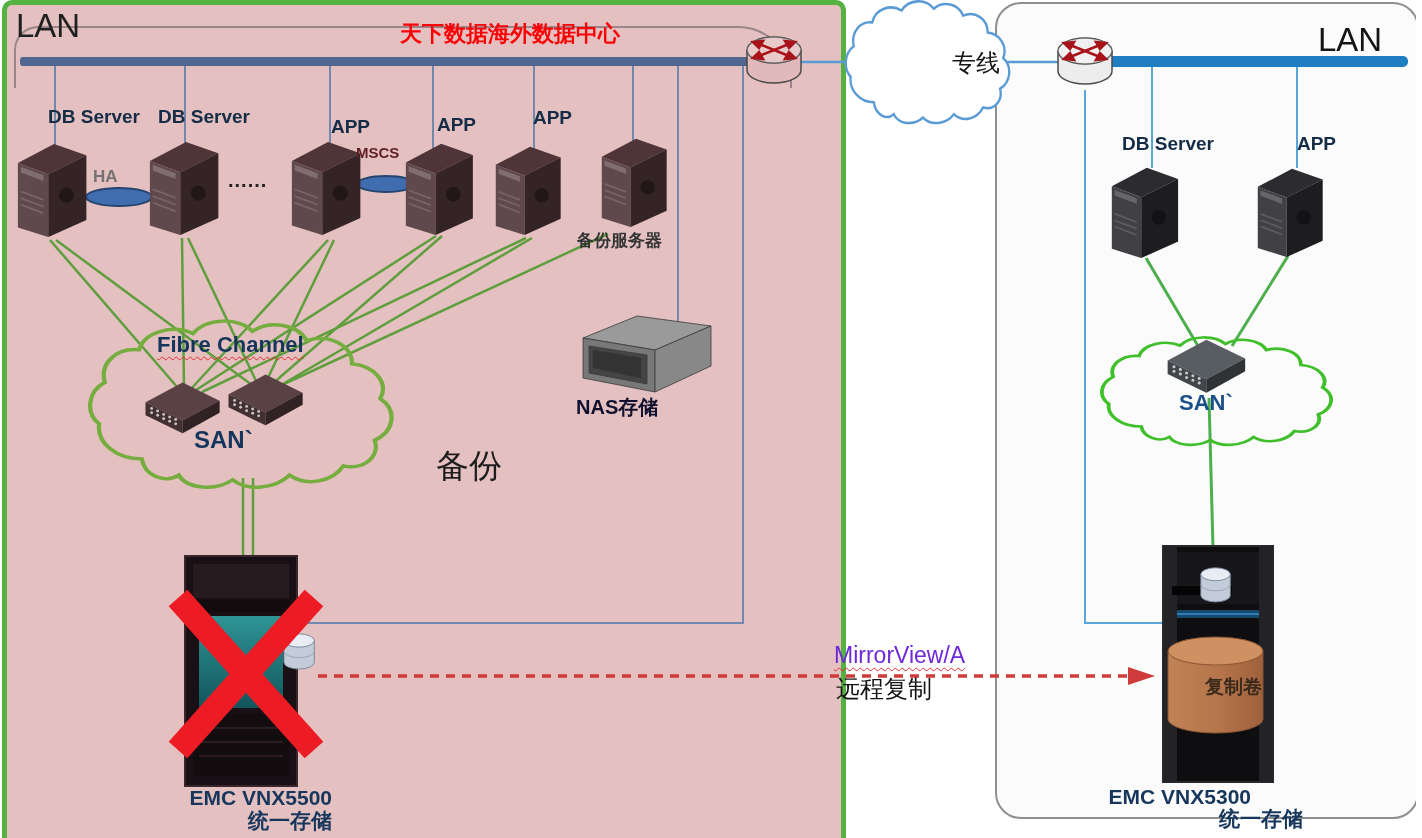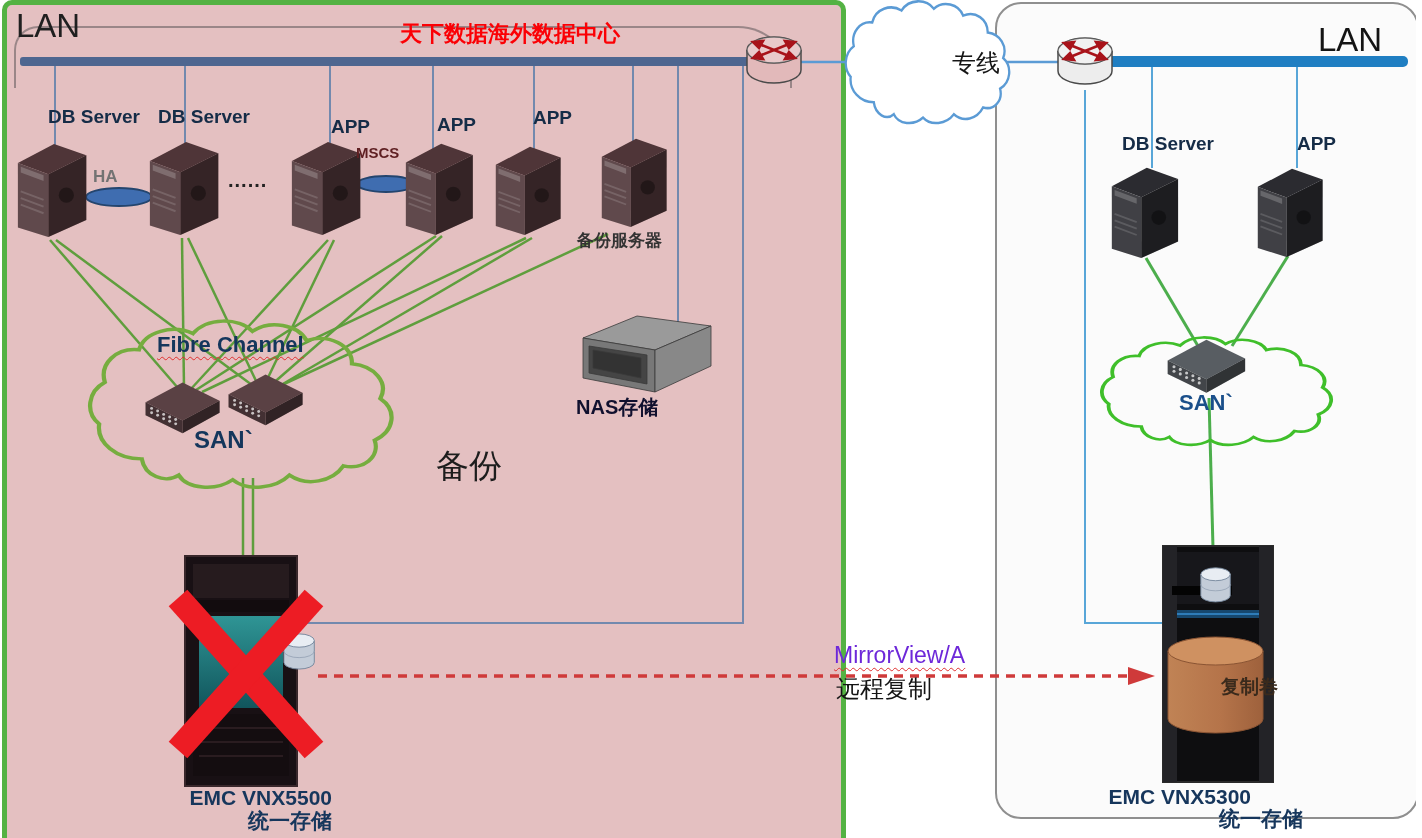--- a/index.html
+++ b/index.html
@@ -237,17 +237,17 @@
 
   <div class="lbl ctr" style="left:860px;top:30px;width:140px;font-size:24px;color:#151515;margin-top:20px;">专线</div>
 
   <div class="lbl wavy" style="left:834px;top:643px;font-size:23px;color:#6d28d9;">MirrorView/A</div>
   <div class="lbl" style="left:836px;top:676px;font-size:24px;color:#141414;">远程复制</div>
 
   <div class="lbl" style="left:1318px;top:22px;font-size:33px;color:#141414;">LAN</div>
   <div class="lbl bold ctr" style="left:1104px;top:133px;width:110px;font-size:19px;">DB Server</div>
   <div class="lbl bold ctr" style="left:1266px;top:133px;width:70px;font-size:19px;">APP</div>
   <div class="lbl bold" style="left:1179px;top:391px;font-size:22px;color:#1a4f8a;">SAN`</div>
-  <div class="lbl bold ctr" style="left:1170px;top:676px;width:92px;font-size:19px;color:#3a2a1c;padding-left:16px;">复制卷</div>
+  <div class="lbl bold ctr" style="left:1170px;top:676px;width:92px;font-size:19px;color:#3a2a1c;">复制卷</div>
   <div class="lbl bold ctr" style="left:1086px;top:785px;width:165px;font-size:21px;color:#16365c;">EMC VNX5300</div>
   <div class="lbl bold ctr" style="left:1138px;top:807px;width:165px;font-size:21px;color:#16365c;">统一存储</div>
 
 </div>
 
 </body></html>

